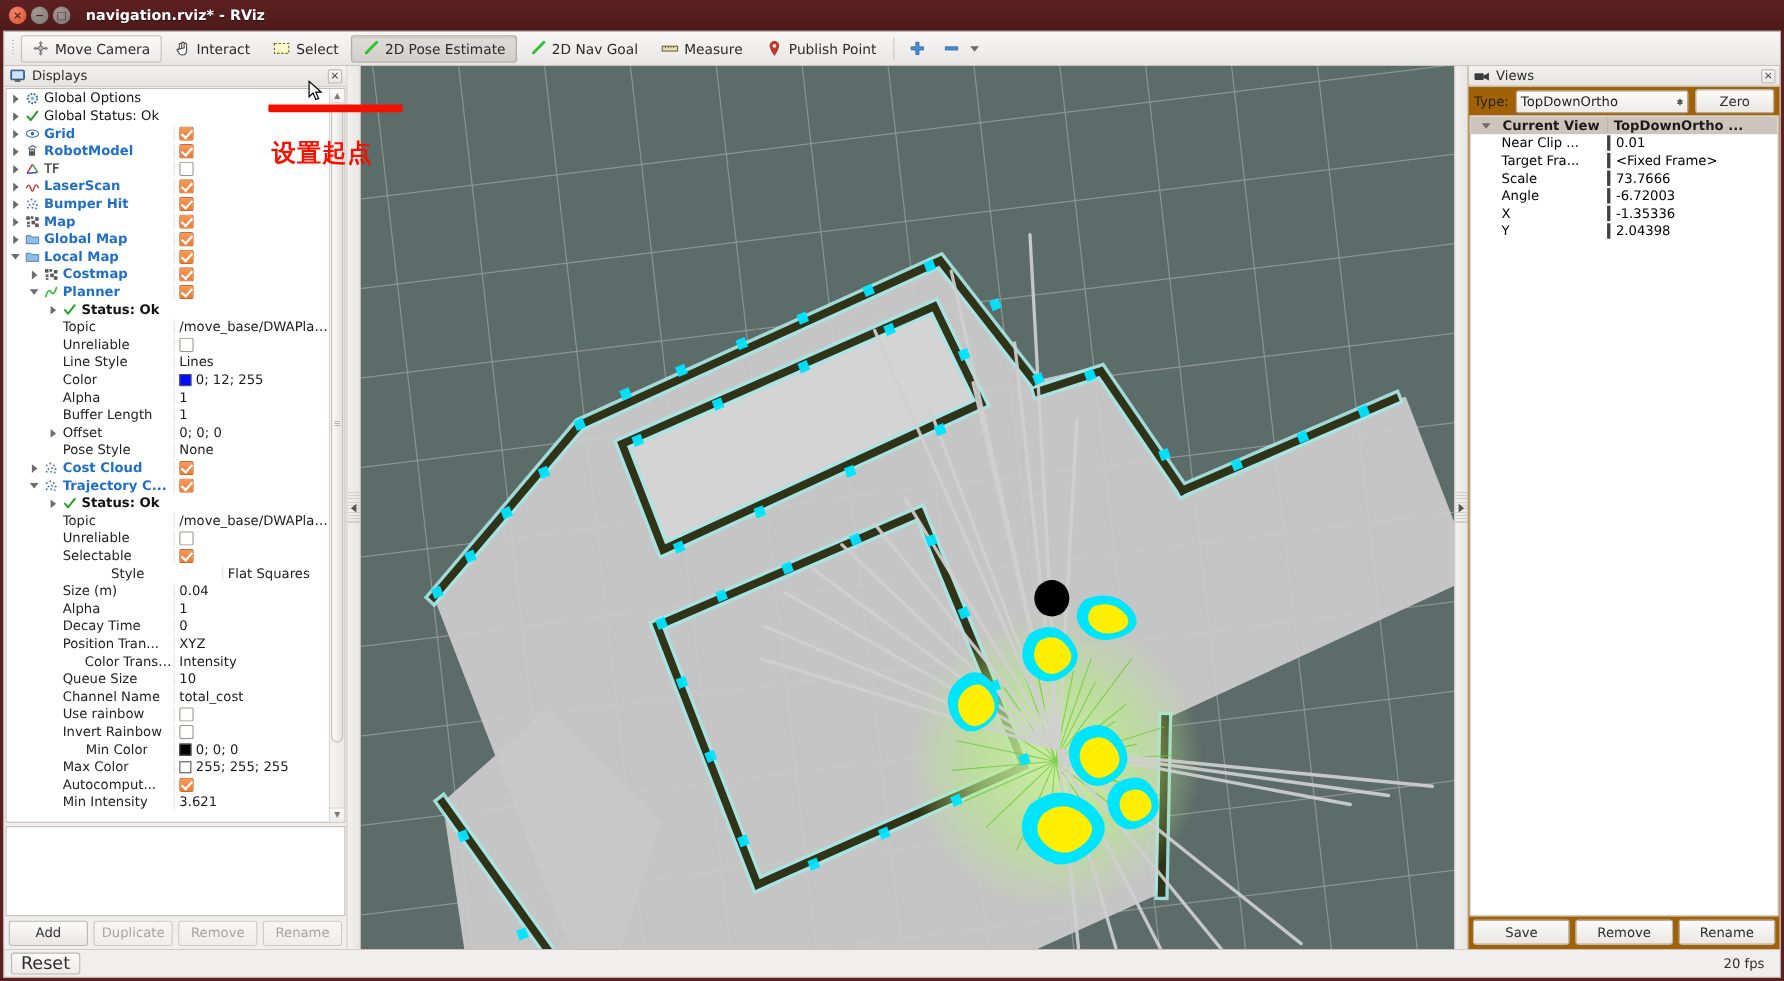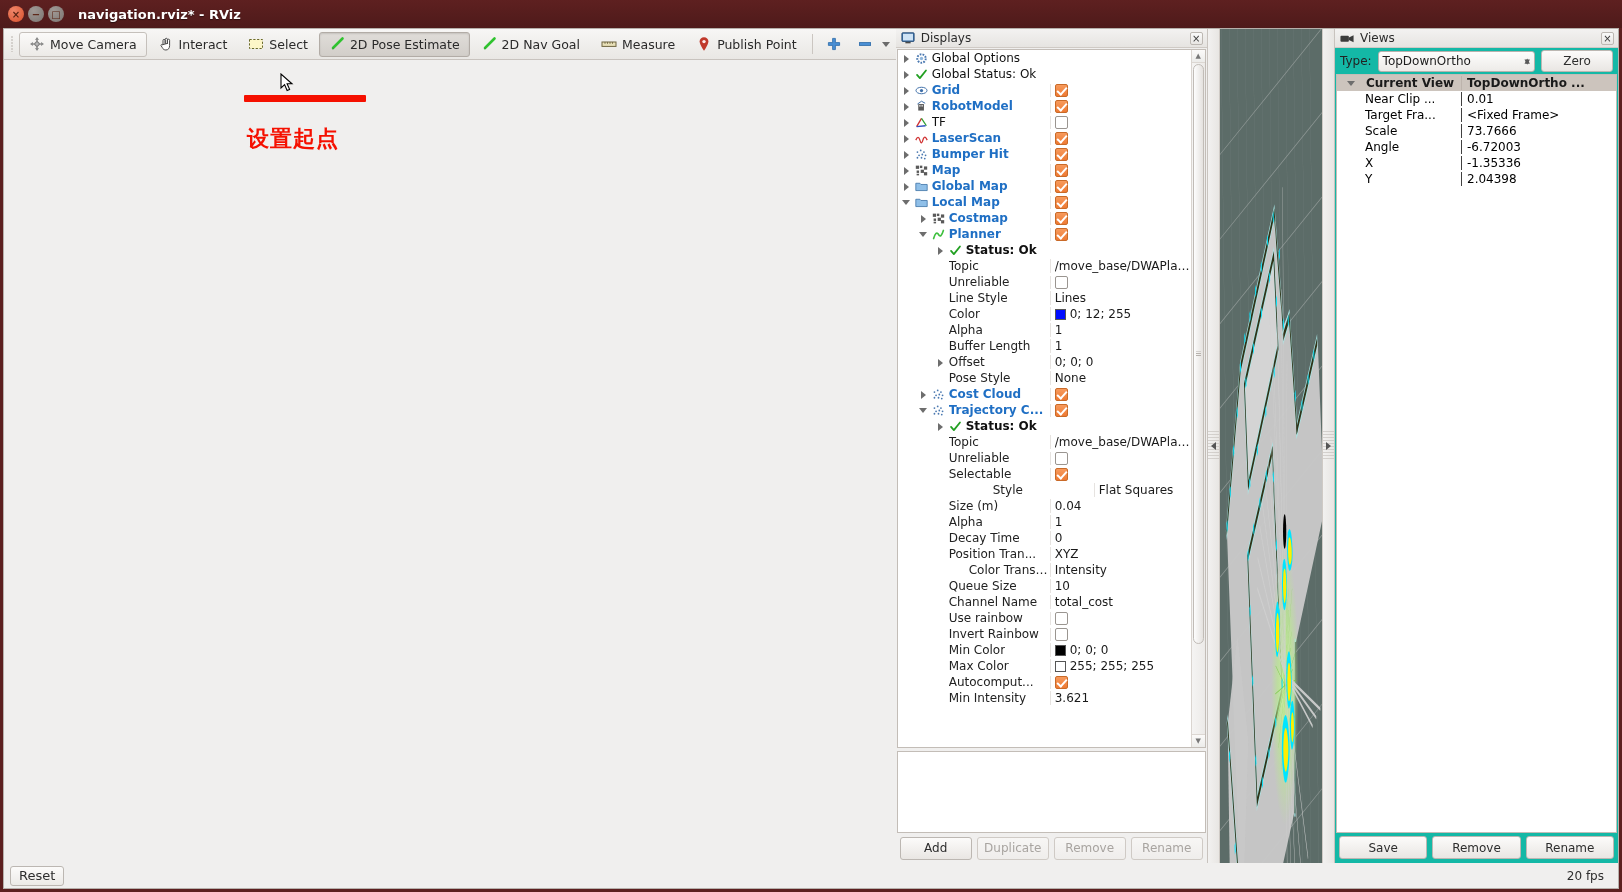--- a/index.html
+++ b/index.html
@@ -34,21 +34,21 @@
   #window-title {
     color: #ffffff; font-weight: bold; font-size: 13px; margin-left: 10px;
     text-shadow: 0 1px 1px rgba(0,0,0,.5);
   }
 
   
   #chrome {
     flex: 1 1 auto;
     margin: 0 3px 0 3px;
     background: #f0efee;
-    display: flex; flex-direction: row;
+    display: flex; flex-direction: column;
     border: 1px solid #b6b0ab;
     border-bottom: none;
     position: relative;
     overflow: hidden;
   }
 
   
   #toolbar {
     height: 31px; flex: 0 0 31px;
     background: linear-gradient(#f7f6f5, #e9e7e4);
@@ -214,21 +214,21 @@
     background-image: repeating-linear-gradient(to bottom, #bdb8b3 0 1px, transparent 1px 3px);
     opacity: .55;
   }
   #viewport { flex: 1 1 auto; position: relative; overflow: hidden; background: #5c6c68; }
   #viewport svg { display: block; width: 100%; height: 100%; }
 
   
   #views-panel {
     width: 284px; flex: 0 0 284px;
     display: flex; flex-direction: column;
-    background: #14b8a6;
+    background: #a16207;
     border-left: 1px solid #c8c3be;
     min-height: 0;
   }
   #views-type-row {
     height: 26px; flex: 0 0 26px;
     display: flex; align-items: center; gap: 6px;
     padding: 2px 5px;
   }
   .lbl { font-size: 12px; color: #222; }
   .combo {
@@ -250,42 +250,42 @@
   #views-table {
     flex: 1 1 auto; min-height: 0;
     background: #ffffff; border: 1px solid #c3bdb7;
     margin: 0 1px; overflow: hidden;
   }
   .vrow { display: flex; height: 16px; font-size: 12px; align-items: center; }
   .vrow.header { background: #ccc4bd; font-weight: bold; color: #1a1a1a; }
   .vname { width: 124px; flex: 0 0 124px; display: flex; align-items: center; gap: 10px;
            overflow: hidden; white-space: nowrap; padding-left: 4px; }
   .vval { flex: 1 1 auto; overflow: hidden; white-space: nowrap; text-overflow: ellipsis;
-          border-left: 1px solid #404040; padding-left: 5px; }
+          border-left: 3px solid #404040; padding-left: 5px; }
   .vrow.header .vval { border-left: 1px solid #bcb3ac; }
   .indent { padding-left: 28px; }
   #views-buttons {
     height: 30px; flex: 0 0 30px;
     display: flex; gap: 5px; padding: 3px 4px;
   }
 
   
   #statusbar {
     height: 26px; flex: 0 0 26px;
     margin: 0 3px 3px 3px;
     background: #f0efee;
     border: 1px solid #b6b0ab; border-top: none;
     display: flex; align-items: center;
     padding: 0 6px;
   }
   .reset-btn {
     height: 20px; padding: 0 8px;
     background: linear-gradient(#fcfbfa, #eceae7);
     border: 1px solid #bcb7b2; border-radius: 3px;
-    font-size: 13px; color: #2d2d2d; display: flex; align-items: center;
+    font-size: 16px; color: #2d2d2d; display: flex; align-items: center;
   }
   #fps { margin-left: auto; font-size: 12px; color: #2d2d2d; padding-right: 8px; }
 
   
   #annot-line {
     position: absolute; left: 240px; top: 66px; width: 122px; height: 7px;
     background: #f51000; z-index: 60; border-radius: 1px;
   }
   #annot-text {
     position: absolute; left: 243px; top: 95px; z-index: 60;
@@ -837,21 +837,21 @@
               <div class="trow">
                 <div class="tname" style="padding-left: 38px;">
                   <span class="arrow none"></span>
                   <span class="tlabel prop">Invert Rainbow</span>
                 </div>
                 <div class="tval">
                   <span class="cbx"></span>
                 </div>
               </div>
               <div class="trow">
-                <div class="tname" style="padding-left: 38px; align-items: flex-end;">
+                <div class="tname" style="padding-left: 59px; align-items: flex-end;">
                   <span class="arrow none"></span>
                   <span class="tlabel prop">Min Color</span>
                 </div>
                 <div class="tval">
                   <span class="swatch" style="background: rgb(0, 0, 0);"></span>
                   <span class="valtxt">0; 0; 0</span>
                 </div>
               </div>
               <div class="trow">
                 <div class="tname" style="padding-left: 38px;">

